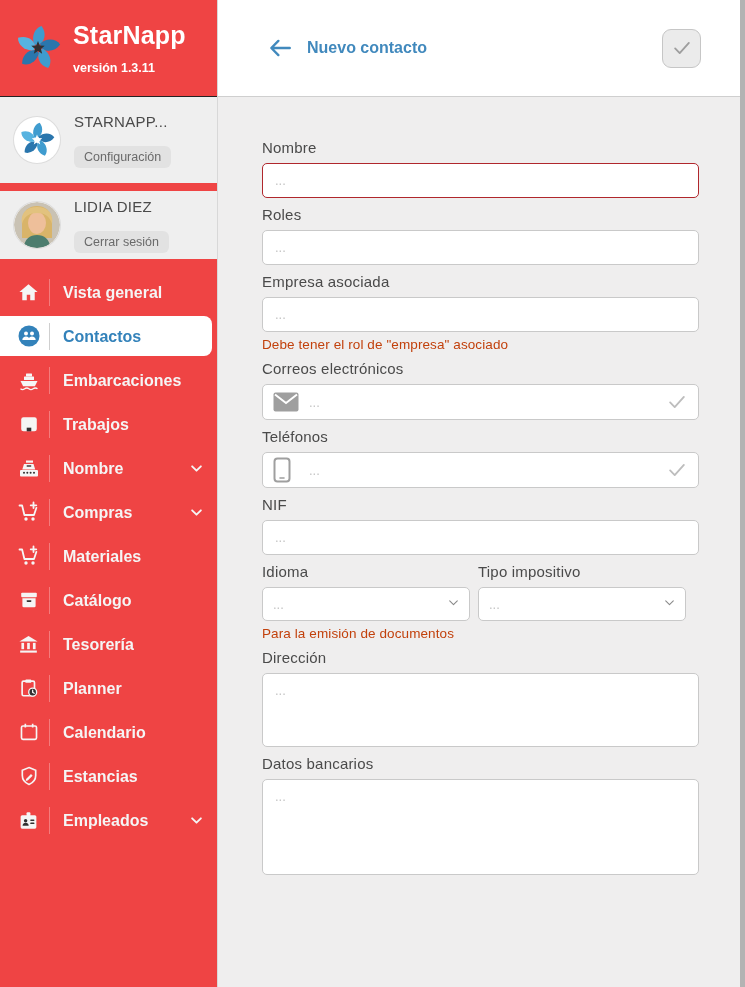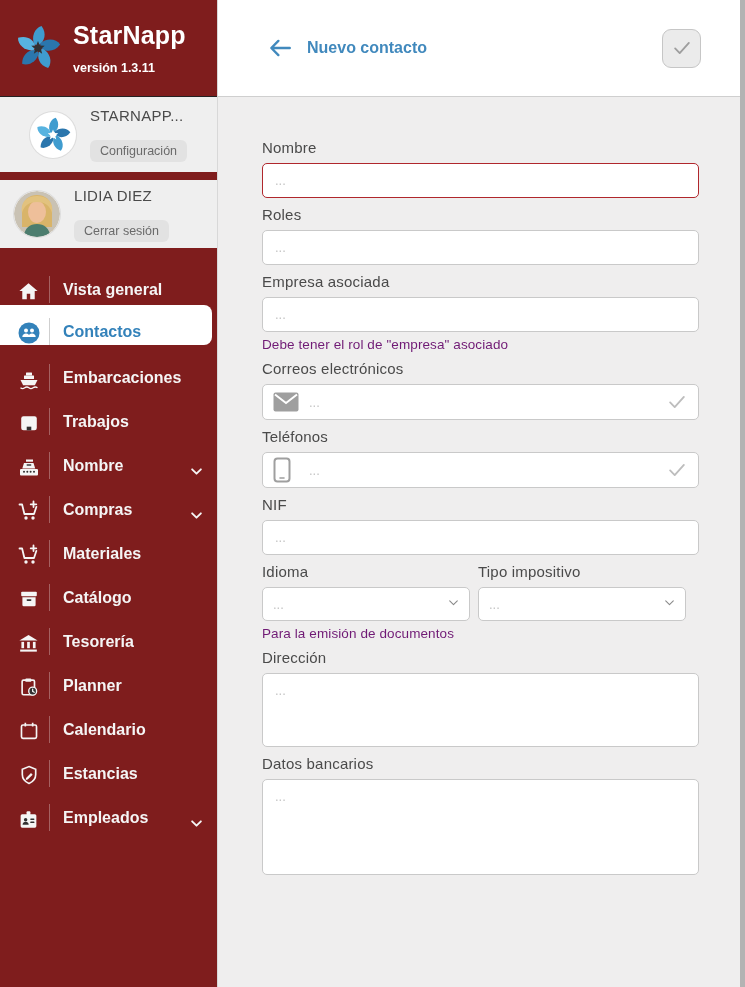--- a/index.html
+++ b/index.html
@@ -3,43 +3,43 @@
 <meta charset="utf-8">
 <style>
   * { margin:0; padding:0; box-sizing:border-box; }
   html,body { width:745px; height:987px; overflow:hidden;
     font-family:"Liberation Sans", sans-serif; background:#efeeee; }
 
   
   .app { position:relative; width:745px; height:987px; display:flex; }
 
   
-  .sidebar { width:218px; height:100%; background:#7f1d1d; flex:0 0 218px;
+  .sidebar { width:218px; height:100%; background:#ef4444; flex:0 0 218px;
     border-right:1px solid #d8d8d8; }
   .brand { height:97px; display:flex; align-items:center; padding-left:15px;
     border-bottom:1px solid #242223; }
   .brand-logo { width:46px; height:46px; flex:0 0 46px; }
   .brand-text { margin-left:12px; color:#fff; }
   .brand-name { font-size:25px; font-weight:bold; letter-spacing:.2px; }
   .brand-version { font-size:12.5px; font-weight:bold; margin-top:11px; }
 
   .account { background:#efefef; padding:12px 14px; display:flex; align-items:center; }
-  .account.company { height:75px;justify-content:center; }
+  .account.company { height:86px; }
   .account.user { height:68px; margin-top:8px; }
   .avatar { width:46px; height:46px; border-radius:50%; background:#fff; flex:0 0 46px;
     display:flex; align-items:center; justify-content:center; overflow:hidden;
     box-shadow:0 0 0 1px rgba(0,0,0,.08); }
   .account-info { margin-left:14px; }
   .account-name { font-size:15px; color:#4a4a4a; letter-spacing:.3px; }
   .pill { display:inline-block; margin-top:16px; background:#e2e2e2; color:#6a6a6a;
     font-size:12.5px; padding:4px 10px; border-radius:6px; border:none; cursor:pointer;
     font-family:inherit; }
 
   .nav { padding-top:11px; }
-  .nav-item { position:relative; height:44px; display:flex; align-items:flex-end;
+  .nav-item { position:relative; height:44px; display:flex; align-items:center;
     color:#f5f5f5; cursor:pointer; }
   .nav-icon { width:27px; height:24px; margin-left:15px; flex:0 0 27px;
     display:flex; align-items:center; justify-content:center; }
   .nav-label { margin-left:7px; padding-left:13px; height:27px; line-height:27px;
     border-left:1px solid rgba(255,255,255,.30); font-size:16px; font-weight:600; }
   .nav-chevron { position:absolute; right:13px; width:15px; height:15px; }
   .nav-item.active { background:#fff; height:40px; margin:2px 5px 2px 0;
     border-radius:0 8px 8px 0; color:#3382ba; }
   .nav-item.active .nav-label { border-left-color:#cfcfcf; }
 
@@ -58,21 +58,21 @@
   .form { width:437px; }
   .field { margin-bottom:8px; }
   .field-label { display:block; font-size:15px; color:#4a4a4a; margin-bottom:7px;
     letter-spacing:.2px; }
   .text-input, .area-input, .select-box {
     width:100%; background:#fff; border:1px solid #c9c9c9; border-radius:5px;
     font-family:inherit; font-size:13px; color:#555; }
   .text-input { height:35px; padding:0 12px; }
   .text-input::placeholder, .area-input::placeholder { color:#c4c4c4; }
   .field.error .text-input { border:1.5px solid #b0272c; }
-  .helper { font-size:13.5px; color:#701a75; margin-top:5px; letter-spacing:.1px; }
+  .helper { font-size:13.5px; color:#c2410c; margin-top:5px; letter-spacing:.1px; }
   .input-wrap { position:relative; }
   .input-wrap .text-input.with-icon { padding-left:46px; height:36px; }
   .lead-icon { position:absolute; left:11px; top:50%; transform:translateY(-50%);
     display:flex; }
   .trail-check { position:absolute; right:11px; top:50%; transform:translateY(-50%);
     display:flex; }
   .row { display:flex; gap:8px; }
   .col { width:208px; }
   .select-box { height:34px; display:flex; align-items:center; padding:0 10px;
     cursor:pointer; position:relative; }

